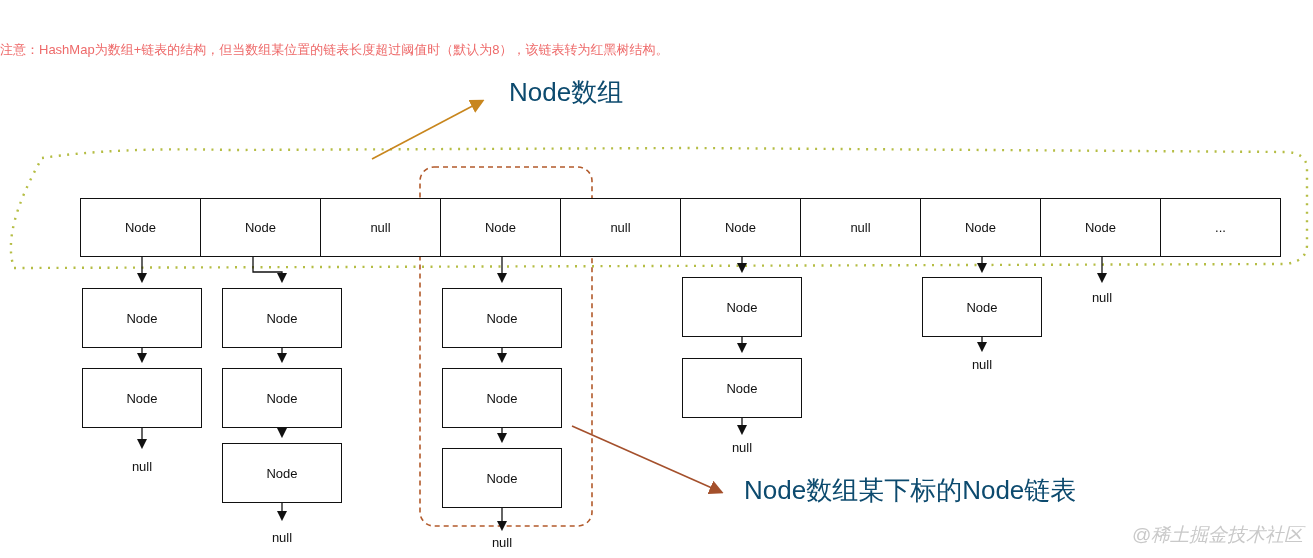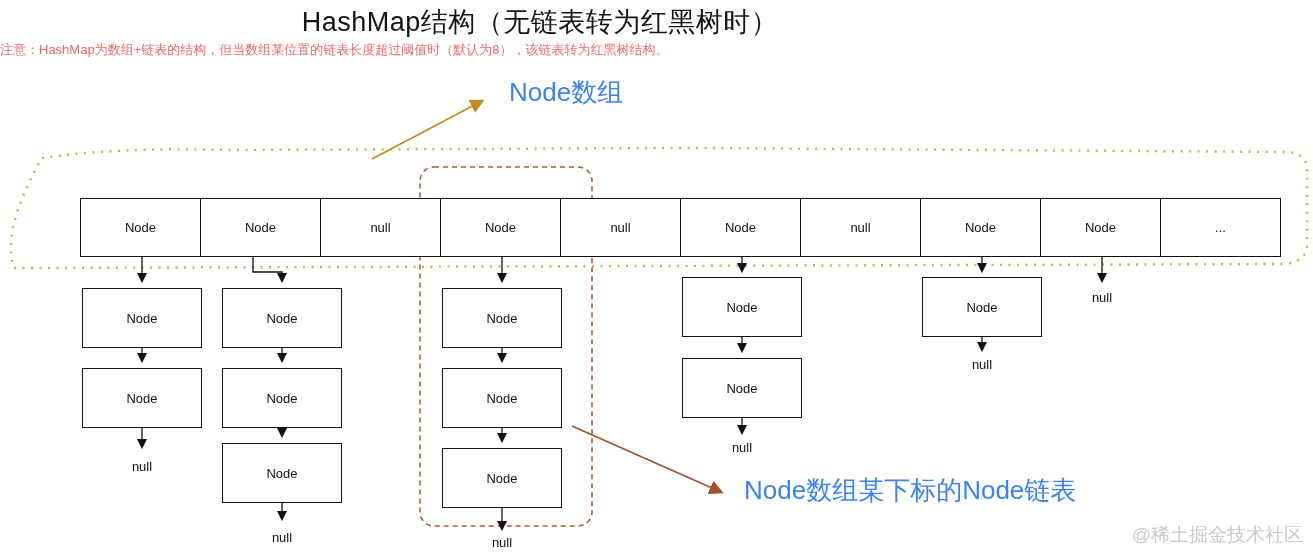--- a/index.html
+++ b/index.html
@@ -11,40 +11,40 @@
   svg.layer{pointer-events:none;}
   .title{
     position:absolute;left:0;top:4px;width:1080px;text-align:center;
     font-size:27px;letter-spacing:.5px;color:#141414;
   }
   .note{
     position:absolute;left:0;top:41px;width:1080px;text-align:left;
     font-size:13px;color:#ee6a6a;
   }
   .anno{
-    position:absolute;font-size:26px;color:#3b82f6;white-space:nowrap;
+    position:absolute;font-size:26px;color:#0c4a6e;white-space:nowrap;
   }
   .array-row{position:absolute;left:80px;top:198px;display:flex;}
   .cell{
     width:121px;height:59px;border:1px solid #111;box-sizing:border-box;
     display:flex;align-items:center;justify-content:center;
     font-size:13px;background:#fff;
   }
   .cell + .cell{margin-left:-1px;}
   .nbox{
     position:absolute;width:120px;height:60px;border:1px solid #111;box-sizing:border-box;
     display:flex;align-items:center;justify-content:center;
     font-size:13px;background:#fff;
   }
   .nullt{
     position:absolute;transform:translateX(-50%);
     font-size:13px;color:#111;white-space:nowrap;
   }
   .watermark{
-    position:absolute;right:10px;top:522px;font-size:19px;color:#c9c9c9;white-space:nowrap;
+    position:absolute;right:10px;top:522px;font-size:19px;color:#c9c9c9;white-space:nowrap;font-style:italic;
   }
 </style>
 </head>
 <body>
 
 <div class="canvas">
 
   <svg class="layer" viewBox="0 0 1313 558">
     <defs>
       <marker id="mBlack" viewBox="0 0 10 10" refX="8" refY="5" markerWidth="8" markerHeight="8" orient="auto">
@@ -95,21 +95,20 @@
     <g stroke="#111" stroke-width="1.3" fill="none">
       <path d="M982 257 V271" marker-end="url(#mBlack)"></path>
       <path d="M982 337 V350" marker-end="url(#mBlack)"></path>
     </g>
 
     <g stroke="#111" stroke-width="1.3" fill="none">
       <path d="M1102 257 V281" marker-end="url(#mBlack)"></path>
     </g>
   </svg>
 
-  <div class="title">HashMap结构（无链表转为红黑树时）</div>
   <div class="note">注意：HashMap为数组+链表的结构，但当数组某位置的链表长度超过阈值时（默认为8），该链表转为红黑树结构。</div>
 
   <div class="anno" style="left:509px;top:75px;">Node数组</div>
   <div class="anno" style="left:744px;top:473px;">Node数组某下标的Node链表</div>
 
   <div class="array-row">
     <div class="cell">Node</div>
     <div class="cell">Node</div>
     <div class="cell">null</div>
     <div class="cell">Node</div>

